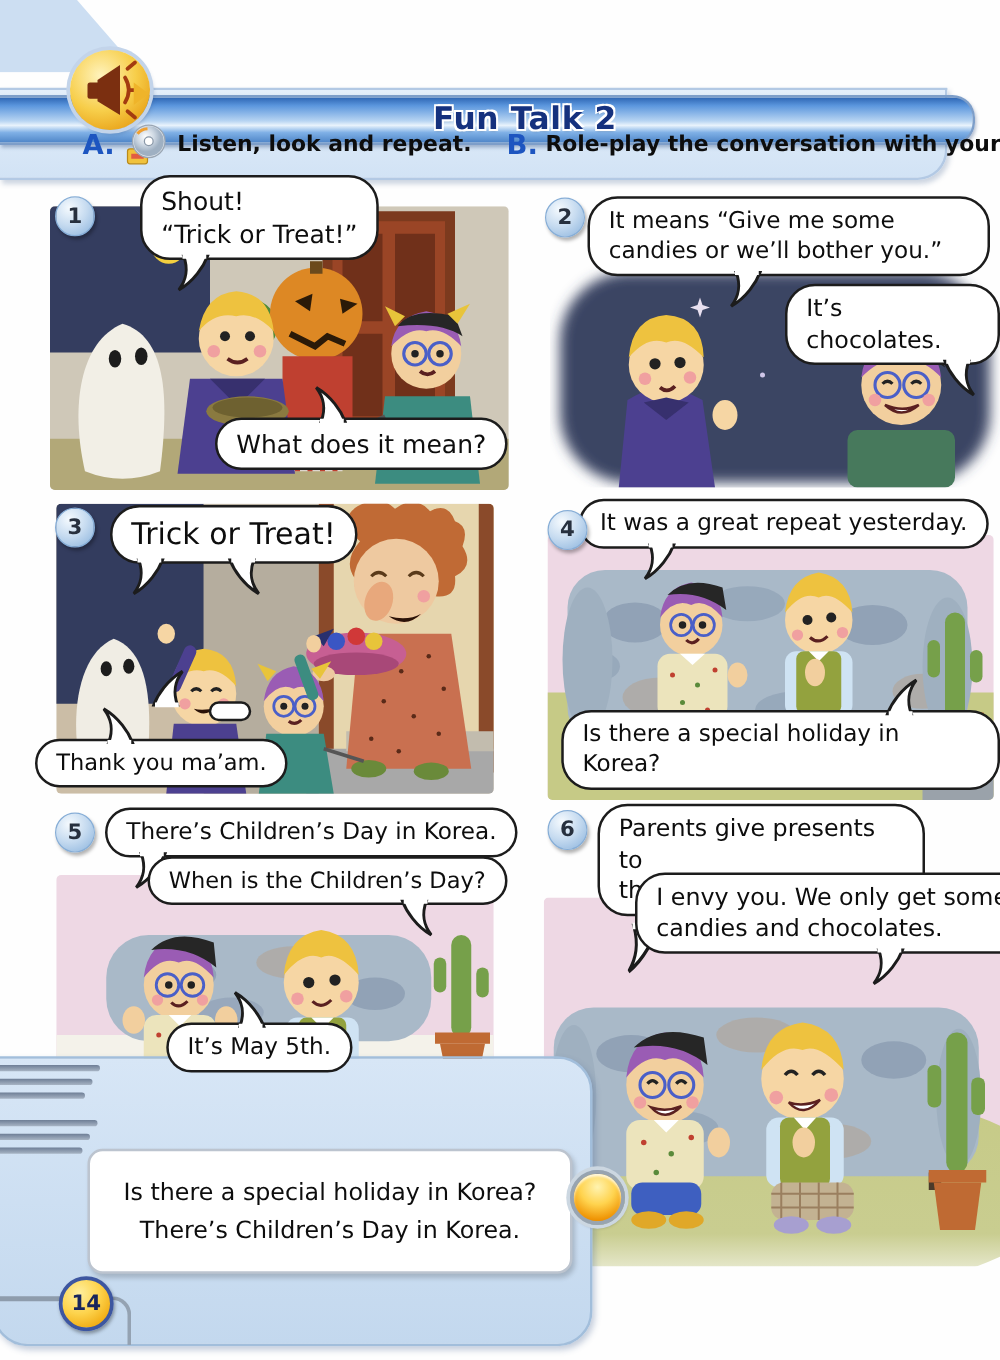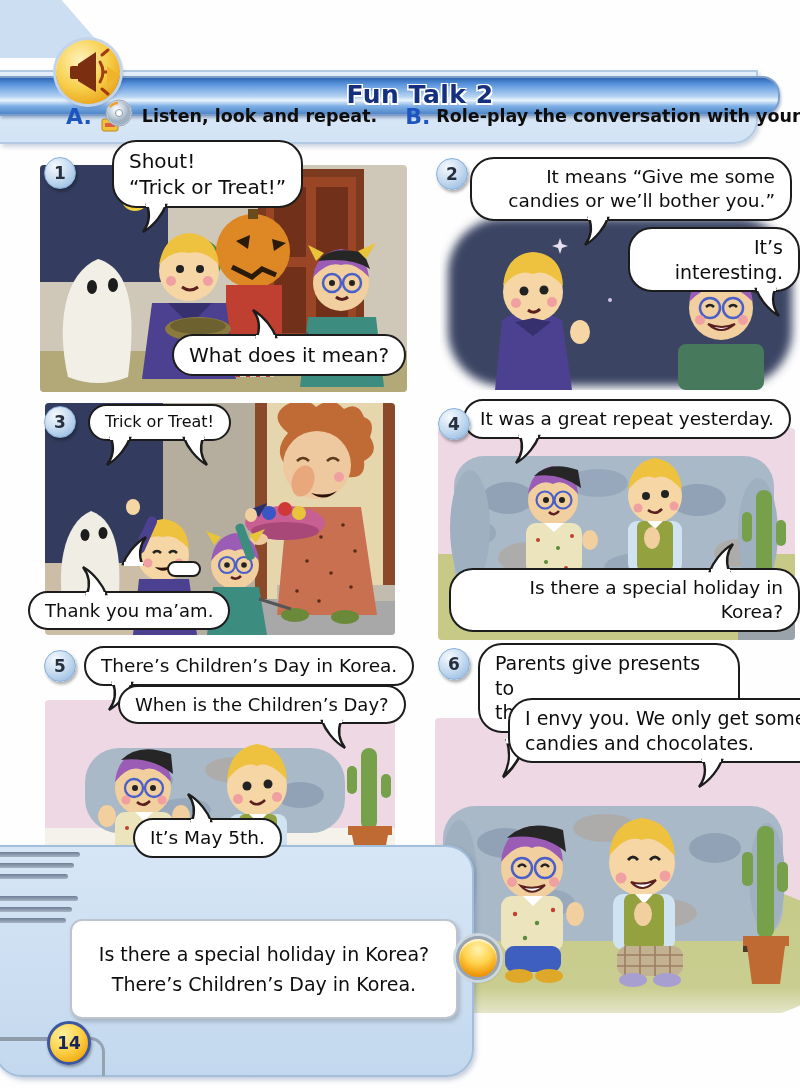--- a/index.html
+++ b/index.html
@@ -34,21 +34,21 @@
   
   .panel{position:absolute;z-index:1;}
   .panel svg{display:block;border-radius:4px;}
   .badge{position:absolute;z-index:7;width:30px;height:30px;border-radius:50%;
     background:radial-gradient(circle at 35% 28%,#f5fafe,#c6dbf0 48%,#8fb6de 95%);
     border:1px solid #86add6;box-shadow:1.5px 2.5px 3px rgba(0,0,0,.3);
     display:flex;align-items:center;justify-content:center;
     font-size:17px;font-weight:bold;color:#27303e;}
   
   .bubble{position:absolute;z-index:6;background:#fff;border:2.5px solid #1c1c1c;
-    border-radius:24px;padding:6px 15px;text-align:right;
+    border-radius:24px;padding:6px 15px;text-align:left;
     font-size:18px;line-height:1.3;color:#0d0d0d;}
   .bubble .btxt{white-space:pre-line;display:block;}
   .bubble.ta-left{text-align:left;}
   .tail{position:absolute;z-index:6;}
   
   .key-container{position:absolute;left:-6px;top:845px;width:476px;height:228px;z-index:4;
     background:linear-gradient(180deg,#d7e6f6,#c3d8ee);
     border:2px solid #a2bedb;border-radius:0 28px 28px 28px;
     box-shadow:2px 3px 5px rgba(60,90,140,.3);}
   .stripe{position:absolute;left:0;height:5px;z-index:5;border-radius:0 3px 3px 0;
@@ -486,28 +486,28 @@
 
 <div class="bubble" style="left:470px;top:157px;font-size:18.5px;width:288px;">
   <span class="btxt">It means “Give me some
 candies or we’ll bother you.”</span>
   <svg class="tail" style="left:112px;bottom:-28px;" width="26" height="31" viewBox="0 0 26 31">
       <path d="M5 2 C9 13 7 21 1 29 C13 22 21 10 24 2 Z" fill="#fff" stroke="#1c1c1c" stroke-width="2.4"></path>
       <rect x="4" y="0" width="19" height="4" fill="#fff"></rect>
     </svg>
 </div>
 <div class="bubble" style="left:628px;top:227px;font-size:19px;">
-  <span class="btxt">It’s interesting.</span>
+  <span class="btxt">It’s chocolates.</span>
   <svg class="tail" style="right:18px;bottom:-28px;transform:scaleX(-1);" width="26" height="31" viewBox="0 0 26 31">
       <path d="M5 2 C9 13 7 21 1 29 C13 22 21 10 24 2 Z" fill="#fff" stroke="#1c1c1c" stroke-width="2.4"></path>
       <rect x="4" y="0" width="19" height="4" fill="#fff"></rect>
     </svg>
 </div>
 
-<div class="bubble" style="left:88px;top:404px;font-size:16px;">
+<div class="bubble" style="left:88px;top:404px;font-size:24px;">
   <span class="btxt">Trick or Treat!</span>
   <svg class="tail" style="left:16px;bottom:-28px;" width="26" height="31" viewBox="0 0 26 31">
       <path d="M5 2 C9 13 7 21 1 29 C13 22 21 10 24 2 Z" fill="#fff" stroke="#1c1c1c" stroke-width="2.4"></path>
       <rect x="4" y="0" width="19" height="4" fill="#fff"></rect>
     </svg>
   <svg class="tail" style="left:92px;bottom:-28px;transform:scaleX(-1);" width="26" height="31" viewBox="0 0 26 31">
       <path d="M5 2 C9 13 7 21 1 29 C13 22 21 10 24 2 Z" fill="#fff" stroke="#1c1c1c" stroke-width="2.4"></path>
       <rect x="4" y="0" width="19" height="4" fill="#fff"></rect>
     </svg>
 </div>

